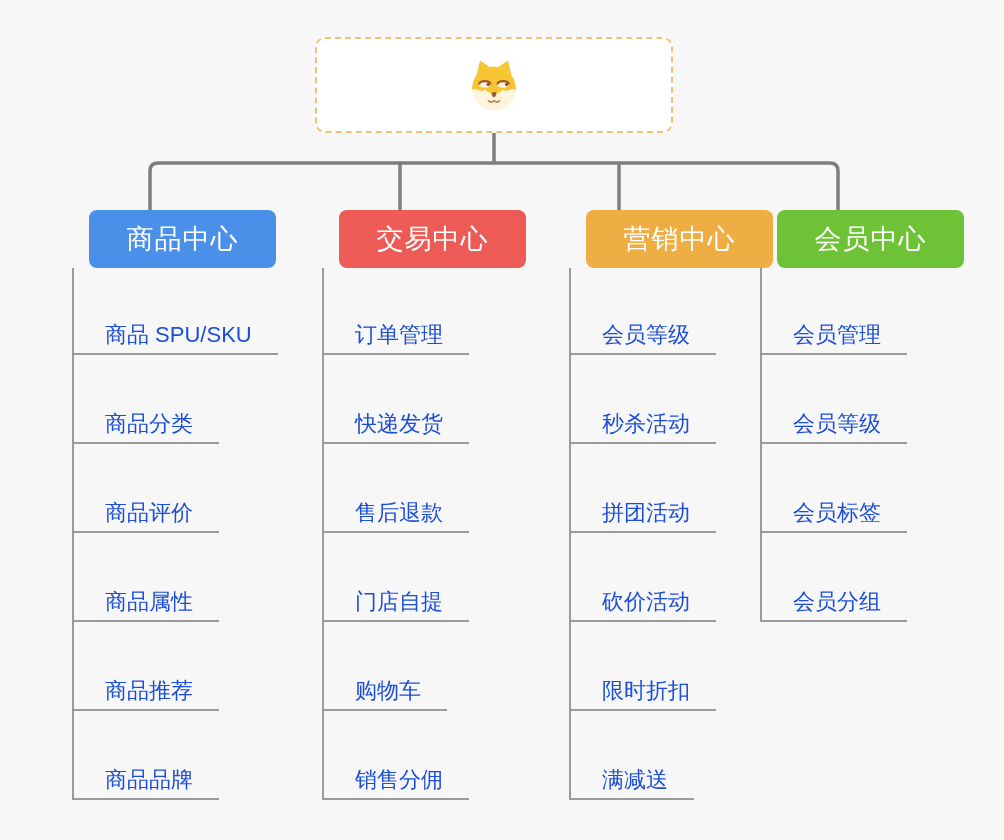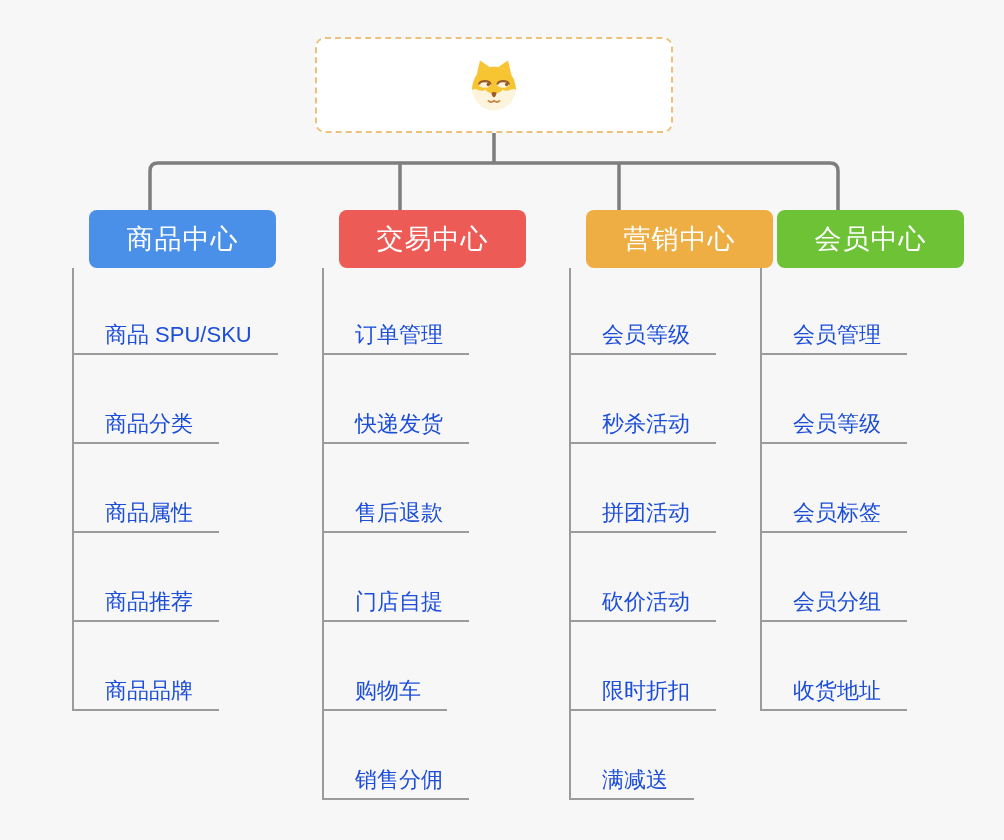--- a/index.html
+++ b/index.html
@@ -77,20 +77,21 @@
       <path d="M29 41 Q32 39 35 41 Q34 45.5 32 46 Q30 45.5 29 41 Z" fill="#9c5a25"></path>
       <path d="M25 49.5 Q28.5 53 32 50 Q35.5 53 39 49.5" fill="none" stroke="#c98a4b" stroke-width="2"></path>
     </svg>
   </div>
 
   <div class="column col-0">
     <div class="branch-header" style="background: rgb(74, 144, 232);">商品中心</div>
     <div class="leaves">
       <div class="leaf">商品 SPU/SKU</div>
       <div class="leaf">商品分类</div>
+      <div class="leaf">商品评价</div>
       <div class="leaf">商品属性</div>
       <div class="leaf">商品推荐</div>
       <div class="leaf">商品品牌</div>
     </div>
   </div>
 
   <div class="column col-1">
     <div class="branch-header" style="background: rgb(236, 91, 85);">交易中心</div>
     <div class="leaves">
       <div class="leaf">订单管理</div>
@@ -114,17 +115,16 @@
     </div>
   </div>
 
   <div class="column col-3">
     <div class="branch-header" style="background: rgb(110, 194, 54);">会员中心</div>
     <div class="leaves">
       <div class="leaf">会员管理</div>
       <div class="leaf">会员等级</div>
       <div class="leaf">会员标签</div>
       <div class="leaf">会员分组</div>
-      <div class="leaf">收货地址</div>
     </div>
   </div>
 
 </div>
 
 </body></html>

